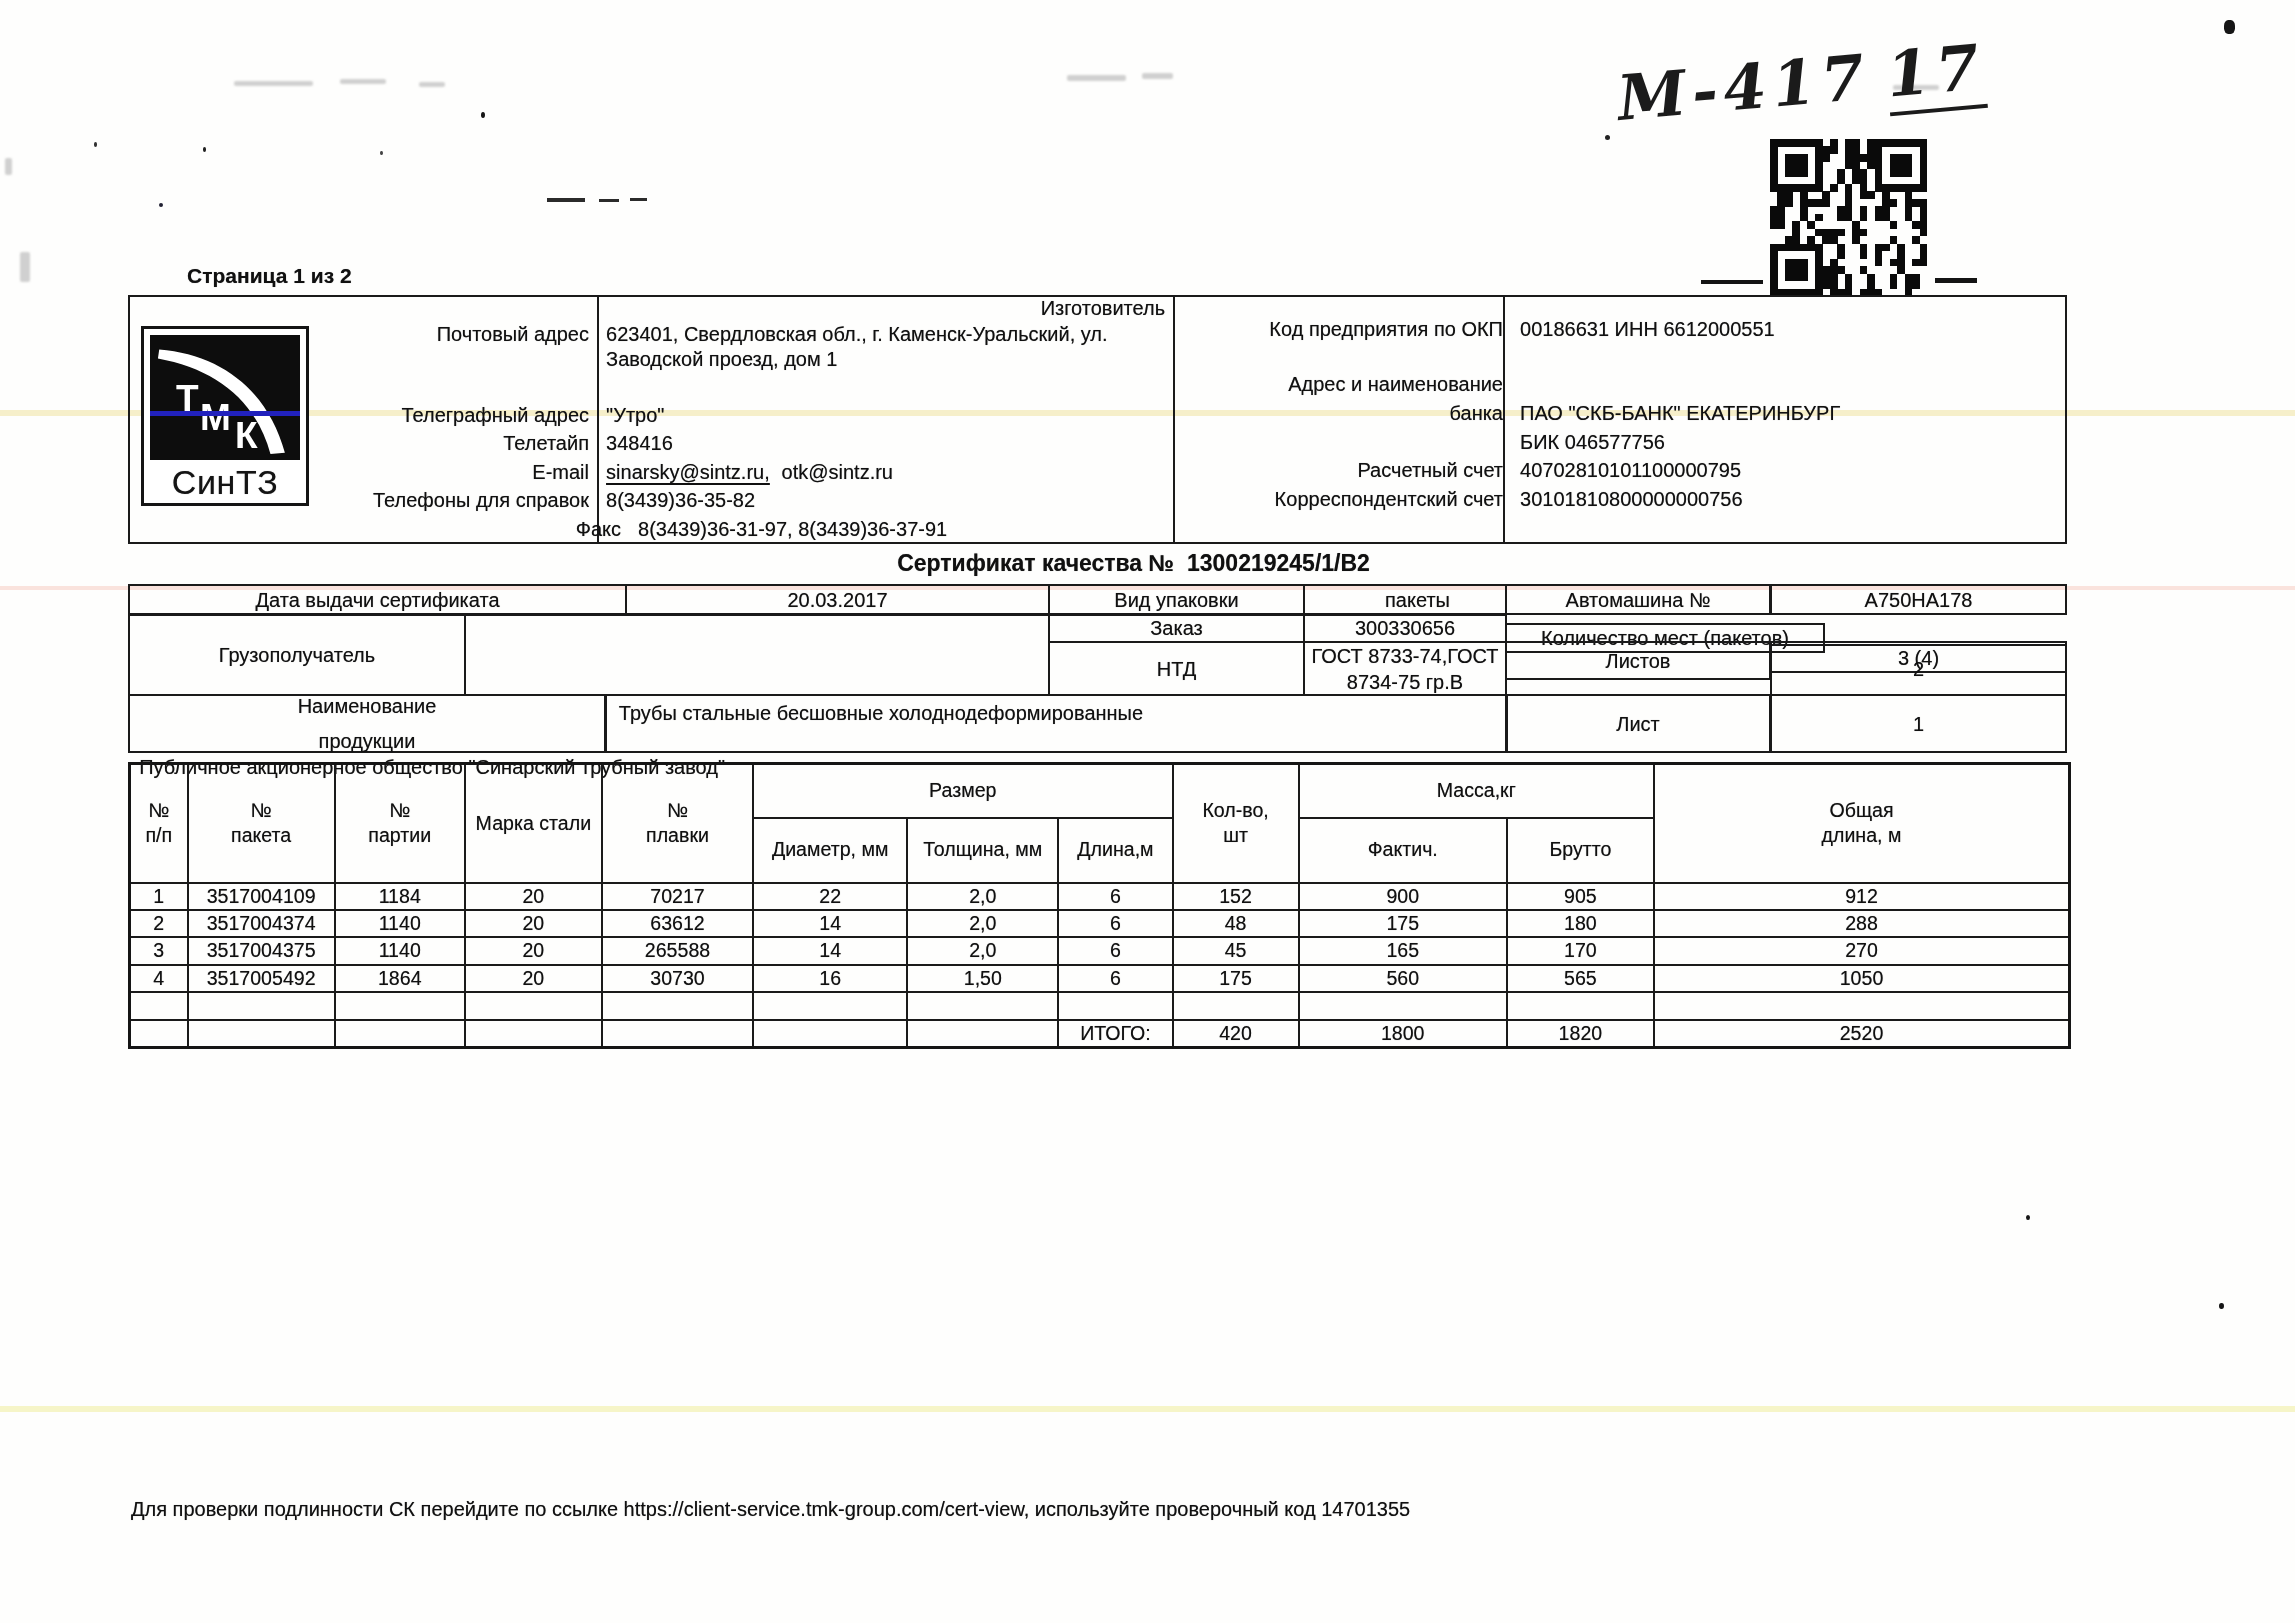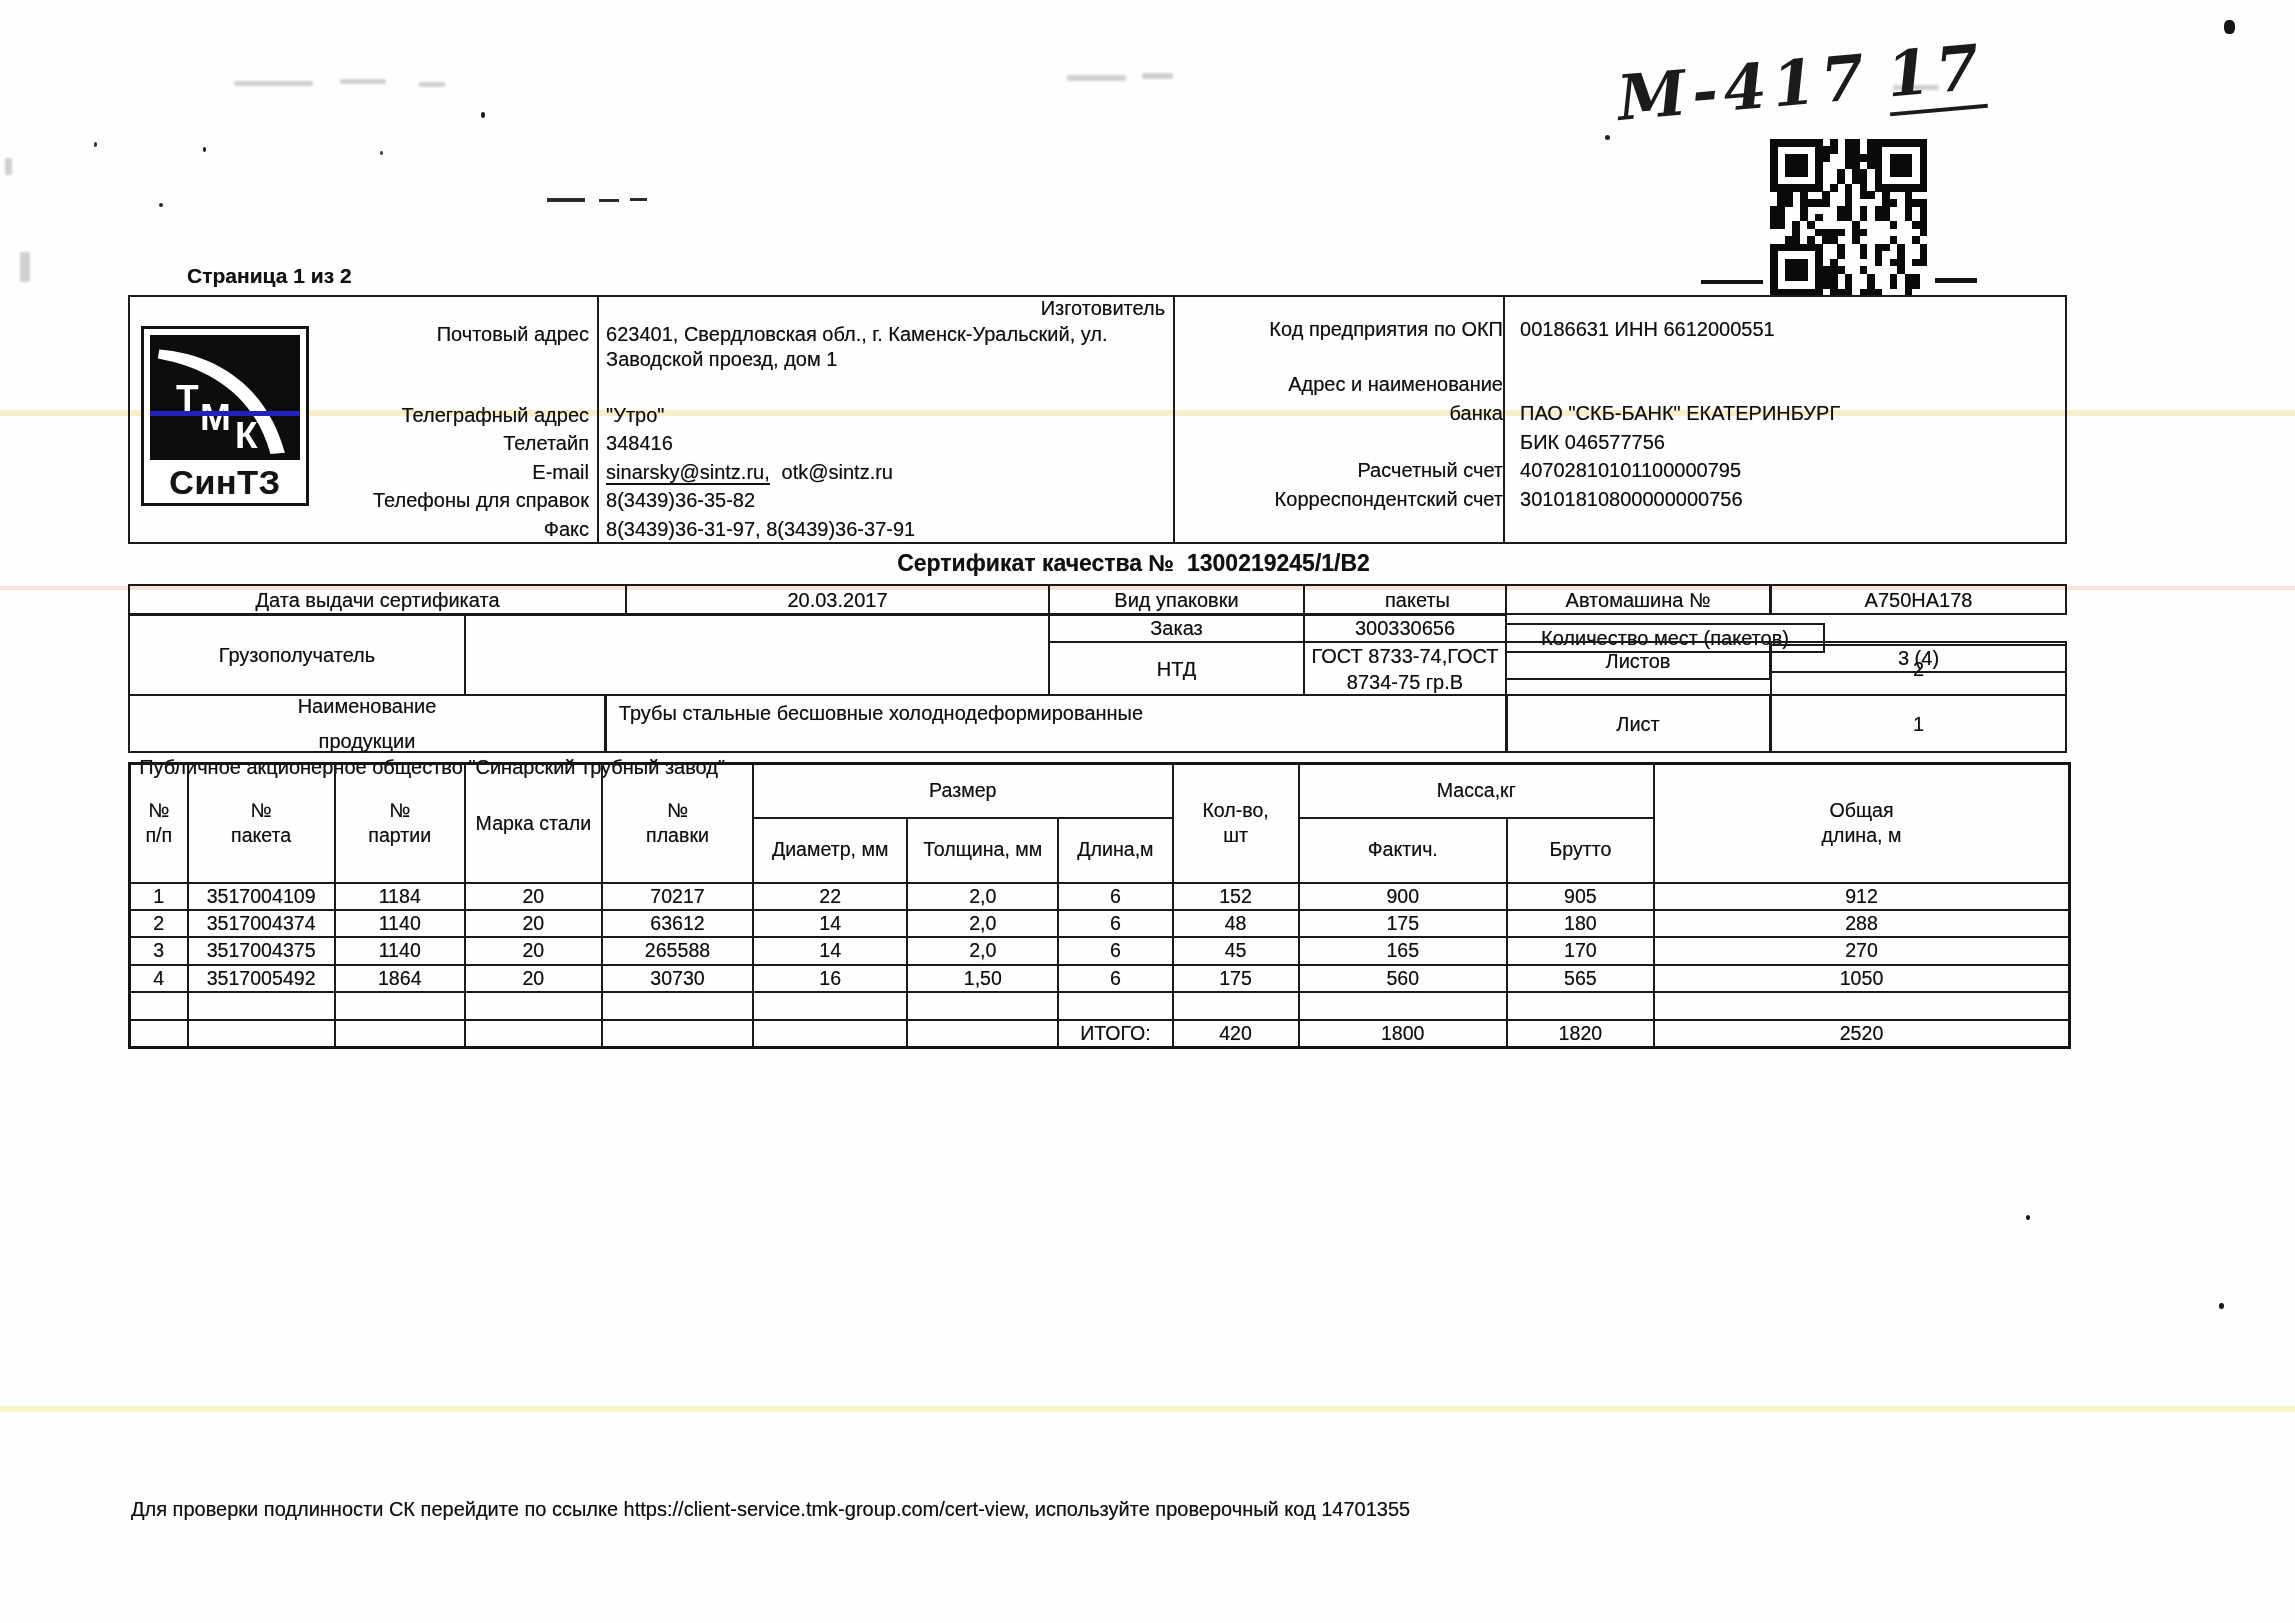--- a/index.html
+++ b/index.html
@@ -35,21 +35,21 @@
   .t1 .rr .lab{flex:0 0 328px;text-align:right;padding-right:7.9px;}
   .t1 .val{padding-left:9.2px;}
   .ul{text-decoration:underline;text-underline-offset:3.9px;}
   .val2{margin-left:11.8px;}
   
   .logo{position:absolute;left:141px;top:326px;width:168px;height:180px;border:3.3px solid #141414;box-sizing:border-box;background:#fff;}
   .logo-black{position:absolute;left:5.9px;top:5.9px;width:150px;height:125px;background:#0d0d0d;overflow:hidden;}
   .logo-black svg{position:absolute;left:0;top:0;}
   .logo-blue{position:absolute;left:0;top:76px;width:150px;height:5.2px;background:#2121bd;}
   .lt{position:absolute;color:#fff;font-weight:700;font-size:37px;line-height:1;text-shadow:none;}
-  .logo-name{position:absolute;left:0;right:0;top:134px;text-align:center;font-weight:700;font-size:34px;letter-spacing:0.7px;color:#141414;}
+  .logo-name{position:absolute;left:0;right:0;top:134px;text-align:center;font-weight:400;font-size:34px;letter-spacing:0.7px;color:#141414;}
   
   .cert{position:absolute;left:164px;top:550px;width:1939px;text-align:center;font-weight:700;font-size:23px;}
   
   .t2{position:absolute;left:128px;top:584px;width:1939px;height:169px;}
   .t2 .c{
     position:absolute;border:2px solid #1a1a1a;box-sizing:border-box;
     display:flex;align-items:center;justify-content:center;
     text-align:center;white-space:pre-line;line-height:1.3;
   }
   .t2 .topleft{align-items:flex-start;justify-content:flex-start;text-align:left;padding:3.9px 0 0 11.8px;}
@@ -371,21 +371,21 @@
       <span class="val">348416</span>
     </div>
     <div class="r" style="top:164px;">
       <span class="lab">E-mail</span>
       <span class="val"><span class="ul">sinarsky@sintz.ru,</span><span class="val2">otk@sintz.ru</span></span>
     </div>
     <div class="r" style="top:192px;">
       <span class="lab">Телефоны для справок</span>
       <span class="val">8(3439)36-35-82</span>
     </div>
-    <div class="r" style="top:221px;">
+    <div class="r" style="top:221px;padding-left:32px;">
       <span class="lab">Факс</span>
       <span class="val">8(3439)36-31-97, 8(3439)36-37-91</span>
     </div>
 
     <div class="rr" style="top:21px;">
       <span class="lab">Код предприятия по ОКП</span>
       <span class="val">00186631 ИНН 6612000551</span>
     </div>
     <div class="rr" style="top:76px;">
       <span class="lab">Адрес и наименование</span>

